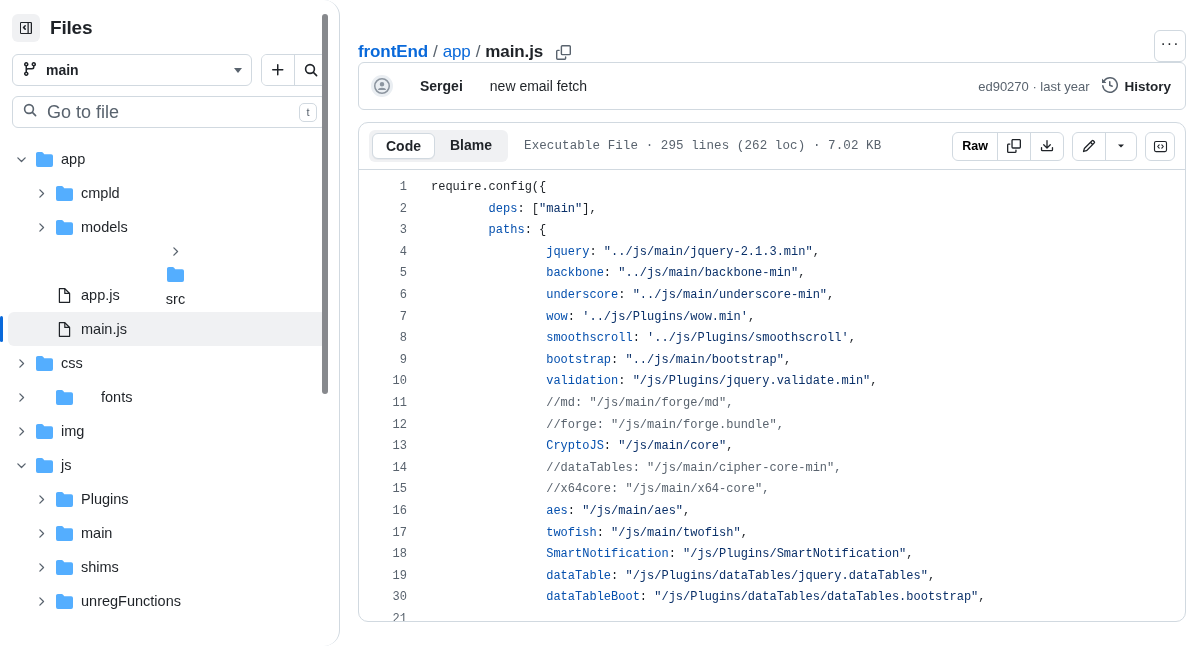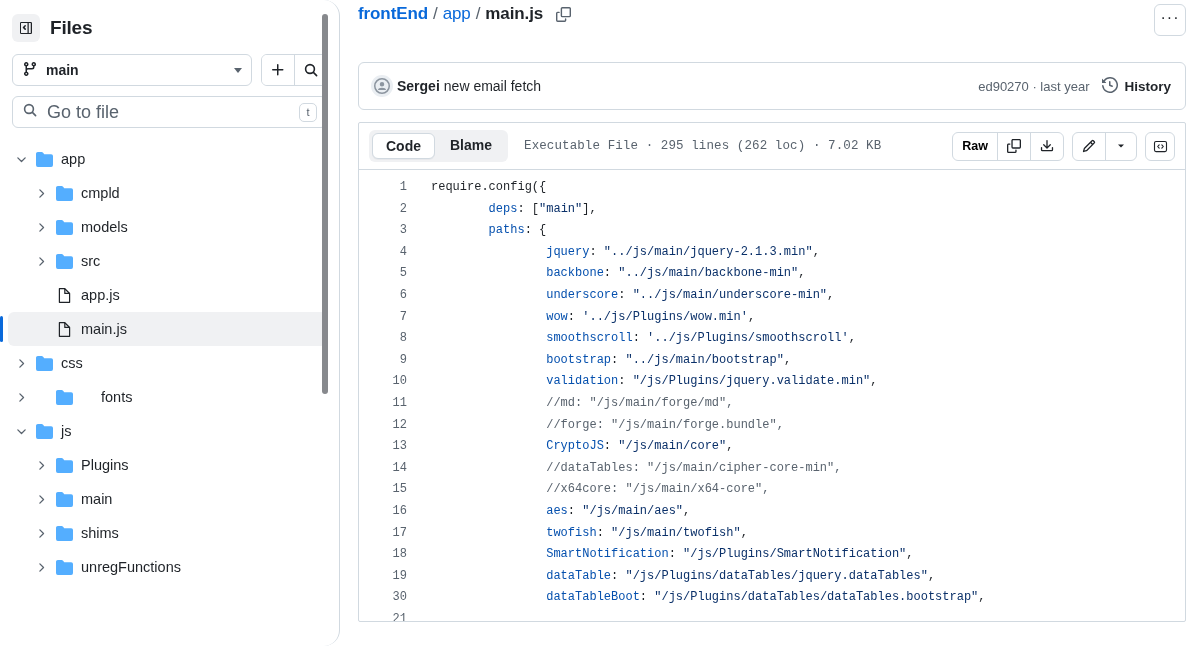--- a/index.html
+++ b/index.html
@@ -77,51 +77,51 @@
   .tree-label{ font-size:14.5px; color:#1f2328; white-space:nowrap; }
   .folder-ic,.file-ic{ width:17px; height:17px; flex:0 0 17px; display:flex; align-items:center; justify-content:center; }
 
   .sb-scroll{
     position:absolute; right:11px; top:14px; width:6px; height:380px;
     background:#87898d; border-radius:4px;
   }
 
   
   .main{ flex:1; height:646px; padding:0 14px 0 18px; overflow:hidden; }
-  .bc-row{ display:flex; align-items:flex-start; height:62px; padding-top:4px; }
+  .bc-row{ display:flex; align-items:flex-end; height:62px; padding-top:4px; }
   .bc{ font-size:17px; display:flex; align-items:center; gap:5px; letter-spacing:-.1px;}
   .bc a{ color:#0969da; text-decoration:none; font-weight:600; cursor:pointer;}
   .bc a.mid{ font-weight:400; }
   .bc .sep{ color:#59636e; font-weight:300; }
   .bc .cur{ font-weight:600; color:#1f2328; }
   .copy-path{ margin-left:8px; cursor:pointer; display:flex; align-items:center; }
   .kebab{
     margin-left:auto; width:32px;height:32px; border:1px solid #d1d9e0;
     border-radius:6px; background:#fff; display:flex; align-items:center;
     justify-content:center; cursor:pointer; color:#1f2328; font-size:16px;
     letter-spacing:1px; padding-bottom:5px;
   }
 
   .commit-bar{
     border:1px solid #d1d9e0; border-radius:6px; height:48px;
-    display:flex; align-items:center; padding:0 14px 0 12px; gap:4px;
+    display:flex; align-items:center; padding:0 14px 0 12px; gap:27px;
     background:#fff;
   }
   .avatar{
     width:22px;height:22px;border-radius:50%;background:#eaeef2;
     display:flex;align-items:center;justify-content:center;flex:0 0 22px;
   }
   .commit-author{ font-size:14px; font-weight:600; color:#1f2328; cursor:pointer;}
   .commit-msg{ font-size:14px; color:#1f2328; cursor:pointer;}
   .commit-right{ margin-left:auto; display:flex; align-items:center; gap:13px; }
   .commit-meta{ font-size:13px; color:#59636e; }
   .history{ display:flex; align-items:center; gap:6px; font-size:13.5px; font-weight:600; color:#1f2328; cursor:pointer;}
 
   .file-card{
-    margin-top:12px; border:1px solid #d1d9e0; border-radius:2px;
+    margin-top:12px; border:1px solid #d1d9e0; border-radius:10px;
     background:#fff; height:500px; overflow:hidden;
   }
   .file-toolbar{
     height:47px; display:flex; align-items:center; padding:0 10px 0 10px;
     border-bottom:1px solid #d1d9e0;
   }
   .seg{
     display:flex; background:#f0f1f3; border-radius:6px; padding:3px; gap:2px;
   }
   .seg div{
@@ -249,21 +249,21 @@
               <path d="M6 3.5 10.5 8 6 12.5" stroke-linecap="round" stroke-linejoin="round"></path>
             </svg>
           </span>
           <span class="folder-ic">
             <svg width="17" height="17" viewBox="0 0 16 16" fill="#54aeff">
               <path d="M.513 1.513A1.75 1.75 0 0 1 1.75 1h3.5c.55 0 1.07.26 1.4.7l.9 1.2a.25.25 0 0 0 .2.1h6.5A1.75 1.75 0 0 1 16 4.75v8.5A1.75 1.75 0 0 1 14.25 15H1.75A1.75 1.75 0 0 1 0 13.25V2.75c0-.464.184-.909.513-1.237Z"></path>
             </svg>
           </span>
           <span class="tree-label">models</span>
         </div>
-        <div class="tree-item" style="padding-left: 26px;">
+        <div class="tree-item" style="padding-left: 26px; flex-direction: column;">
           <span class="chev">
             <svg width="13" height="13" viewBox="0 0 16 16" fill="none" stroke="#59636e" stroke-width="1.6">
               <path d="M6 3.5 10.5 8 6 12.5" stroke-linecap="round" stroke-linejoin="round"></path>
             </svg>
           </span>
           <span class="folder-ic">
             <svg width="17" height="17" viewBox="0 0 16 16" fill="#54aeff">
               <path d="M.513 1.513A1.75 1.75 0 0 1 1.75 1h3.5c.55 0 1.07.26 1.4.7l.9 1.2a.25.25 0 0 0 .2.1h6.5A1.75 1.75 0 0 1 16 4.75v8.5A1.75 1.75 0 0 1 14.25 15H1.75A1.75 1.75 0 0 1 0 13.25V2.75c0-.464.184-.909.513-1.237Z"></path>
             </svg>
           </span>
@@ -307,20 +307,33 @@
             <svg width="13" height="13" viewBox="0 0 16 16" fill="none" stroke="#59636e" stroke-width="1.6">
               <path d="M6 3.5 10.5 8 6 12.5" stroke-linecap="round" stroke-linejoin="round"></path>
             </svg>
           </span>
           <span class="folder-ic">
             <svg width="17" height="17" viewBox="0 0 16 16" fill="#54aeff">
               <path d="M.513 1.513A1.75 1.75 0 0 1 1.75 1h3.5c.55 0 1.07.26 1.4.7l.9 1.2a.25.25 0 0 0 .2.1h6.5A1.75 1.75 0 0 1 16 4.75v8.5A1.75 1.75 0 0 1 14.25 15H1.75A1.75 1.75 0 0 1 0 13.25V2.75c0-.464.184-.909.513-1.237Z"></path>
             </svg>
           </span>
           <span class="tree-label">fonts</span>
+        </div>
+        <div class="tree-item" style="padding-left: 6px;">
+          <span class="chev">
+            <svg width="13" height="13" viewBox="0 0 16 16" fill="none" stroke="#59636e" stroke-width="1.6">
+              <path d="M6 3.5 10.5 8 6 12.5" stroke-linecap="round" stroke-linejoin="round"></path>
+            </svg>
+          </span>
+          <span class="folder-ic">
+            <svg width="17" height="17" viewBox="0 0 16 16" fill="#54aeff">
+              <path d="M.513 1.513A1.75 1.75 0 0 1 1.75 1h3.5c.55 0 1.07.26 1.4.7l.9 1.2a.25.25 0 0 0 .2.1h6.5A1.75 1.75 0 0 1 16 4.75v8.5A1.75 1.75 0 0 1 14.25 15H1.75A1.75 1.75 0 0 1 0 13.25V2.75c0-.464.184-.909.513-1.237Z"></path>
+            </svg>
+          </span>
+          <span class="tree-label">img</span>
         </div>
         <div class="tree-item" style="padding-left: 6px;">
           <span class="chev">
             <svg width="13" height="13" viewBox="0 0 16 16" fill="none" stroke="#59636e" stroke-width="1.6">
               <path d="M3.5 6 8 10.5 12.5 6" stroke-linecap="round" stroke-linejoin="round"></path>
             </svg>
           </span>
           <span class="folder-ic">
             <svg width="17" height="17" viewBox="0 0 16 16" fill="#54aeff">
               <path d="M.513 1.513A1.75 1.75 0 0 1 1.75 1h3.5c.55 0 1.07.26 1.4.7l.9 1.2a.25.25 0 0 0 .2.1h6.5A1.75 1.75 0 0 1 16 4.75v8.5A1.75 1.75 0 0 1 14.25 15H1.75A1.75 1.75 0 0 1 0 13.25V2.75c0-.464.184-.909.513-1.237Z"></path>

